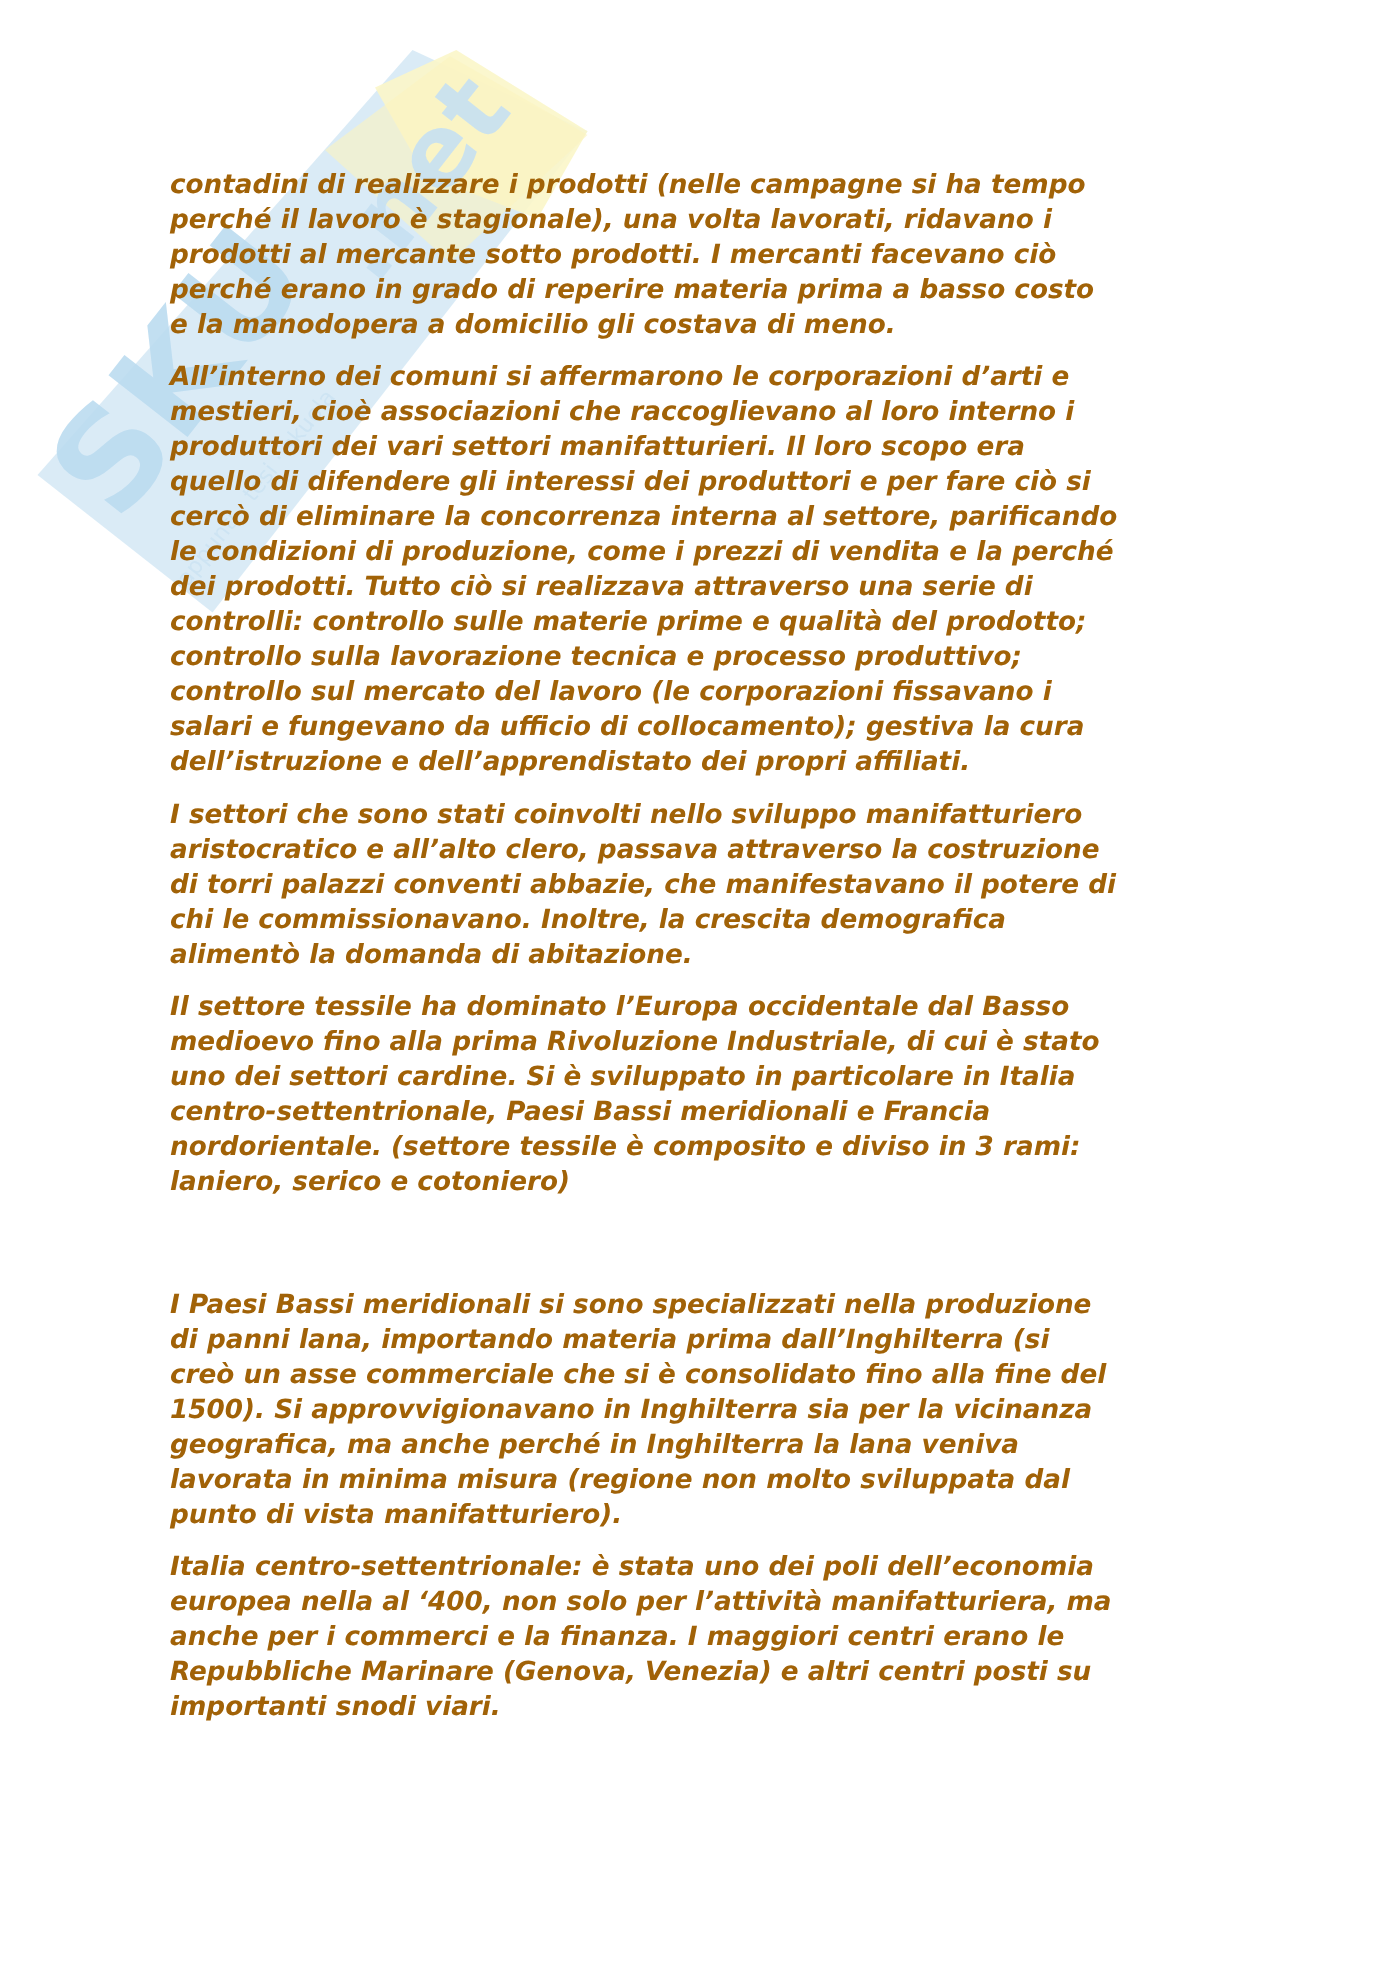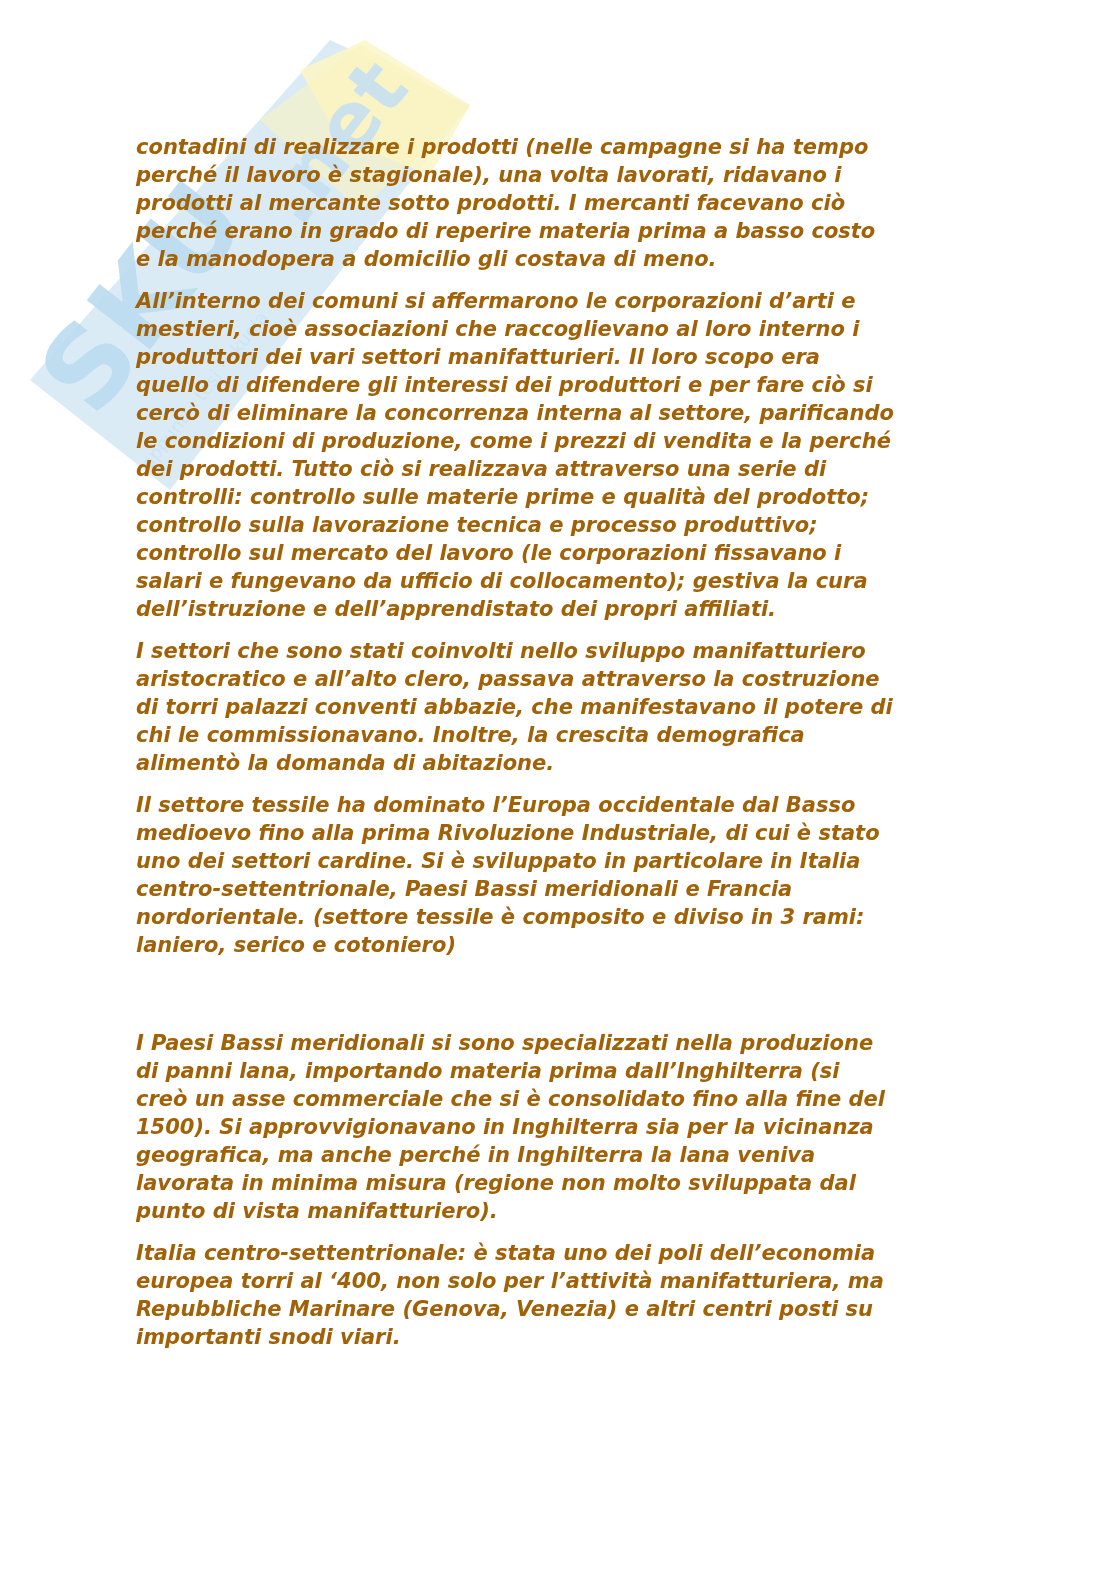--- a/index.html
+++ b/index.html
@@ -87,19 +87,20 @@
       <span class="line">di panni lana, importando materia prima dall’Inghilterra (si</span>
       <span class="line">creò un asse commerciale che si è consolidato fino alla fine del</span>
       <span class="line">1500). Si approvvigionavano in Inghilterra sia per la vicinanza</span>
       <span class="line">geografica, ma anche perché in Inghilterra la lana veniva</span>
       <span class="line">lavorata in minima misura (regione non molto sviluppata dal</span>
       <span class="line">punto di vista manifatturiero).</span>
     </p>
 
     <p class="para">
       <span class="line">Italia centro-settentrionale: è stata uno dei poli dell’economia</span>
-      <span class="line">europea torri al ‘400, non solo per l’attività manifatturiera, ma</span>
+      <span class="line">europea nella al ‘400, non solo per l’attività manifatturiera, ma</span>
+      <span class="line">anche per i commerci e la finanza. I maggiori centri erano le</span>
       <span class="line">Repubbliche Marinare (Genova, Venezia) e altri centri posti su</span>
       <span class="line">importanti snodi viari.</span>
     </p>
 
   </div>
 </div>
 
 </body></html>

